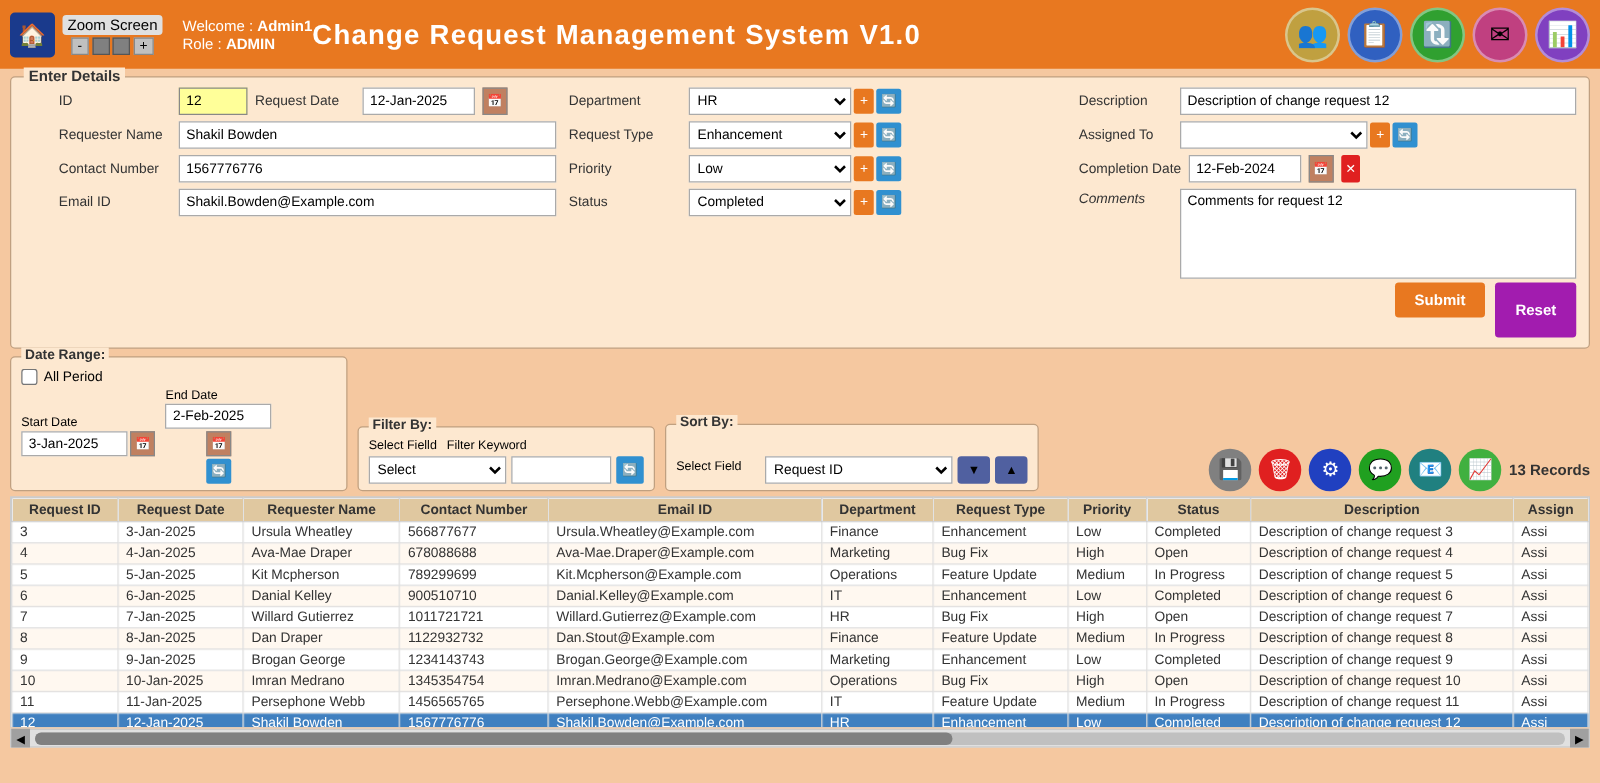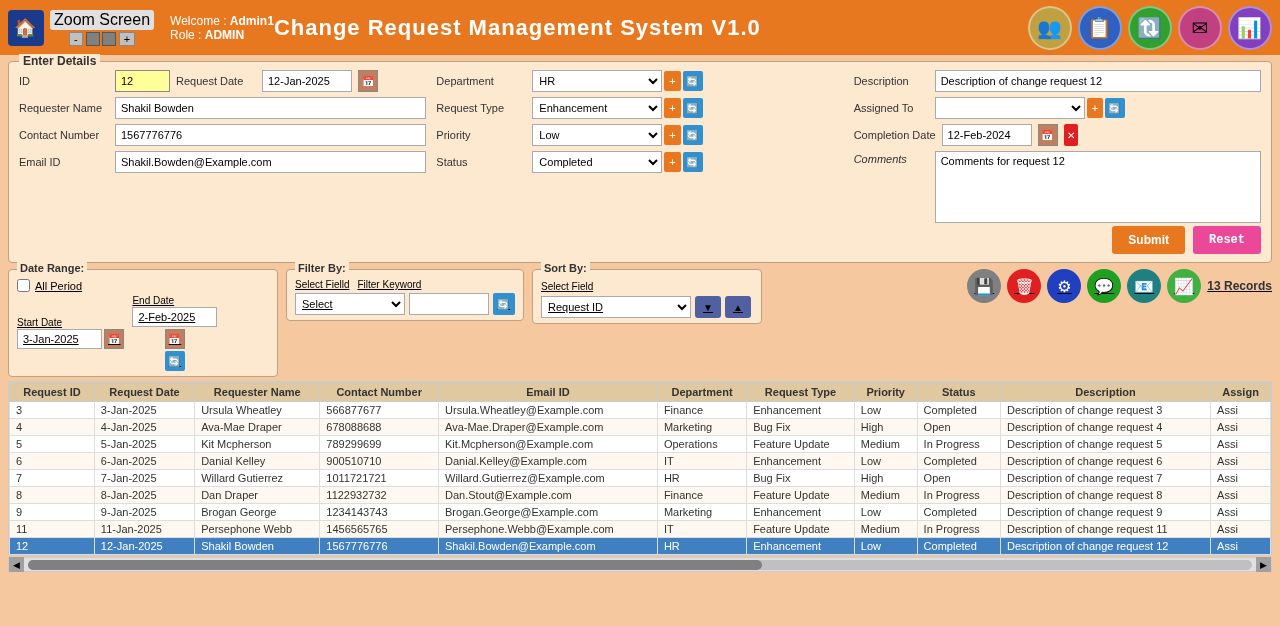--- a/index.html
+++ b/index.html
@@ -2,21 +2,21 @@
 <html><head>
   <meta charset="utf-8">
   <style>
     * { box-sizing: border-box; margin: 0; padding: 0; font-family: Arial, sans-serif; font-size: 12px; }
     body { background: #f5c8a0; width: 1280px; height: 626px; overflow: hidden; }
     
     
     .header { background: #e87820; display: flex; align-items: center; justify-content: space-between; padding: 4px 8px; height: 55px; }
     .header-left { display: flex; align-items: center; gap: 6px; }
     .header-logo { width: 36px; height: 36px; background: #1a3a8c; border-radius: 4px; display: flex; align-items: center; justify-content: center; color: white; font-size: 18px; font-weight: bold; }
-    .zoom-screen { background: #e0e0e0; border-radius: 3px; padding: 1px 4px; font-size: 16px; display: flex; flex-direction: column; align-items: center; }
+    .zoom-screen { background: #e0e0e0; border-radius: 3px; padding: 1px 4px; font-size: 12px; display: flex; flex-direction: column; align-items: center; }
     .zoom-controls { display: flex; align-items: center; gap: 3px; }
     .zoom-btn { background: #c0c0c0; border: 1px solid #888; padding: 0 4px; cursor: pointer; font-size: 11px; }
     .header-title { flex: 1; font-size: 22px; font-weight: bold; color: white; letter-spacing: 1px; }
     .header-icons { display: flex; gap: 6px; }
     .header-icon { width: 44px; height: 44px; border-radius: 50%; display: flex; align-items: center; justify-content: center; font-size: 20px; cursor: pointer; border: 2px solid rgba(255,255,255,0.4); }
     .icon-users { background: #c0a040; }
     .icon-list { background: #3060c0; }
     .icon-refresh { background: #30a030; }
     .icon-msg { background: #c04080; }
     .icon-chart { background: #8040c0; }
@@ -37,21 +37,21 @@
     .dropdown-wrapper { display: flex; align-items: center; gap: 2px; }
     .form-select { background: white; border: 1px solid #aaa; padding: 1px 2px; height: 22px; font-size: 11px; width: 130px; }
     .btn-small { background: #e87820; color: white; border: none; padding: 1px 5px; height: 20px; cursor: pointer; font-size: 11px; border-radius: 2px; }
     .btn-refresh { background: #3090d0; color: white; border: none; width: 20px; height: 20px; cursor: pointer; border-radius: 2px; font-size: 10px; }
     
     .cal-btn { background: #c08060; border: 1px solid #888; padding: 1px 3px; cursor: pointer; height: 22px; font-size: 10px; }
     .clear-btn { background: #e02020; border: none; color: white; padding: 1px 3px; cursor: pointer; height: 22px; font-size: 10px; border-radius: 2px; }
     .comments-textarea { background: white; border: 1px solid #aaa; padding: 3px 5px; font-size: 11px; width: 100%; height: 72px; resize: none; }
     
     .btn-submit { background: #e87820; color: white; border: none; padding: 4px 16px; cursor: pointer; font-size: 12px; font-weight: bold; border-radius: 3px; height: 28px; }
-    .btn-reset { background: #ec4899; color: white; border: none; padding: 4px 16px; cursor: pointer; font-size: 12px; font-weight: bold; border-radius: 3px; height: 28px; font-family: Liberation Mono, monospace; }
+    .btn-reset { background: #a21caf; color: white; border: none; padding: 4px 16px; cursor: pointer; font-size: 12px; font-weight: bold; border-radius: 3px; height: 44px; }
     .filter-box { background: #fde8d0; border: 1px solid #c0a080; border-radius: 4px; padding: 5px 8px; position: relative; }
     .filter-title { position: absolute; top: -8px; left: 8px; background: #fde8d0; padding: 0 3px; font-size: 11px; font-weight: bold; color: #333; }
     .tool-btn { width: 34px; height: 34px; border-radius: 50%; border: none; cursor: pointer; font-size: 16px; display: flex; align-items: center; justify-content: center; }
     .tool-btn.gray { background: #808080; color: white; }
     .tool-btn.red { background: #e02020; color: white; }
     .tool-btn.blue { background: #2040c0; color: white; }
     .tool-btn.green { background: #20a020; color: white; }
     .tool-btn.teal { background: #208080; color: white; }
     .tool-btn.green2 { background: #40b040; color: white; }
     .records-count { font-size: 12px; font-weight: bold; color: #333; white-space: nowrap; }
@@ -106,21 +106,21 @@
     <div class="header-icon icon-msg" title="Message">✉</div>
     <div class="header-icon icon-chart" title="Chart">📊</div>
   </div>
 </div>
 
 <div class="main">
 
   <div class="section-box">
     <div class="section-title">Enter Details</div>
 
-    <div style="display:grid;grid-template-columns:1fr 1fr 1fr;gap:20px 10px;">
+    <div style="display:grid;grid-template-columns:1fr 1fr 1fr;gap:20px 10px;margin-left:28px;">
 
       <div style="display:flex;flex-direction:column;gap:5px;">
         <div class="form-row">
           <span class="form-label">ID</span>
           <input class="form-input id-input" value="12" style="width: 55px;">
           <span class="form-label" style="min-width:80px;">Request Date</span>
           <input class="form-input date-input" value="12-Jan-2025" style="width: 90px;">
           <button class="cal-btn">📅</button>
         </div>
         <div class="form-row">
@@ -218,21 +218,21 @@
             <div style="display:flex;justify-content:flex-end;gap:8px;">
               <button class="btn-submit">Submit</button>
               <button class="btn-reset">Reset</button>
             </div>
           </div>
         </div>
       </div>
     </div>
   </div>
 
-  <div style="display:flex;gap:8px;align-items:flex-start;margin-bottom:4px;text-decoration:underline;">
+  <div style="display:flex;gap:8px;align-items:flex-end;margin-bottom:4px;">
 
     <div class="filter-box" style="min-width:270px;">
       <div class="filter-title">Date Range:</div>
       <div style="display:flex;flex-direction:column;gap:3px;margin-top:4px;">
         <div style="display:flex;align-items:center;gap:5px;">
           <input type="checkbox" style="">
           <span style="font-size:11px;">All Period</span>
         </div>
         <div style="display:flex;align-items:center;gap:8px;">
           <div style="display:flex;flex-direction:column;gap:1px;">
@@ -270,21 +270,21 @@
             <option>Status</option>
           </select>
           <input class="form-input" style="width: 80px; height: 22px;">
           <button class="btn-refresh" style="width:22px;height:22px;">🔄</button>
         </div>
       </div>
     </div>
 
     <div class="filter-box" style="min-width:230px;">
       <div class="filter-title">Sort By:</div>
-      <div style="display:flex;flex-direction:column;gap:3px;margin-top:4px;">
+      <div style="display:flex;gap:19px;margin-top:20px;">
         <div>
           <span style="font-size:10px;">Select Field</span>
         </div>
         <div style="display:flex;align-items:center;gap:4px;">
           <select class="form-select" style="width:150px;height:22px;">
             <option>Request ID</option>
             <option>Request Date</option>
             <option>Requester Name</option>
             <option>Priority</option>
             <option>Status</option>
@@ -409,20 +409,33 @@
             <td>1234143743</td>
             <td>Brogan.George@Example.com</td>
             <td>Marketing</td>
             <td>Enhancement</td>
             <td>Low</td>
             <td>Completed</td>
             <td>Description of change request 9</td>
             <td>Assi</td>
           </tr>
           <tr>
+            <td>10</td>
+            <td>10-Jan-2025</td>
+            <td>Imran Medrano</td>
+            <td>1345354754</td>
+            <td>Imran.Medrano@Example.com</td>
+            <td>Operations</td>
+            <td>Bug Fix</td>
+            <td>High</td>
+            <td>Open</td>
+            <td>Description of change request 10</td>
+            <td>Assi</td>
+          </tr>
+          <tr>
             <td>11</td>
             <td>11-Jan-2025</td>
             <td>Persephone Webb</td>
             <td>1456565765</td>
             <td>Persephone.Webb@Example.com</td>
             <td>IT</td>
             <td>Feature Update</td>
             <td>Medium</td>
             <td>In Progress</td>
             <td>Description of change request 11</td>

